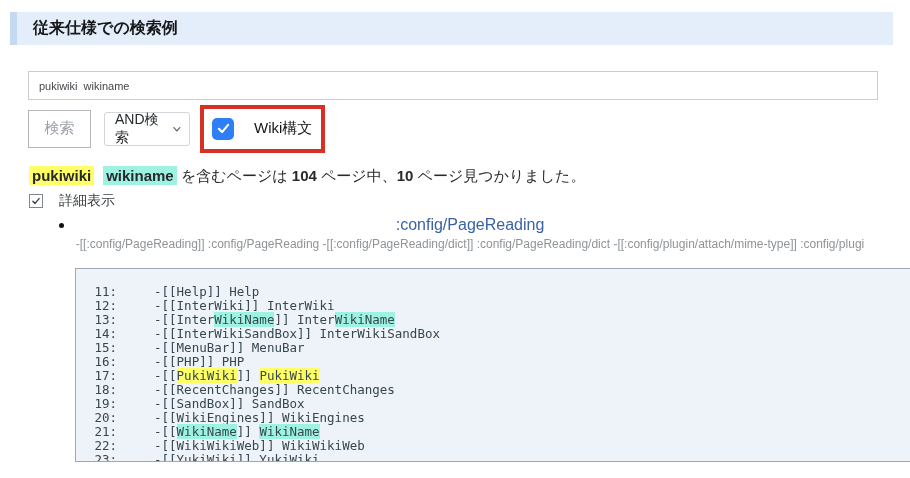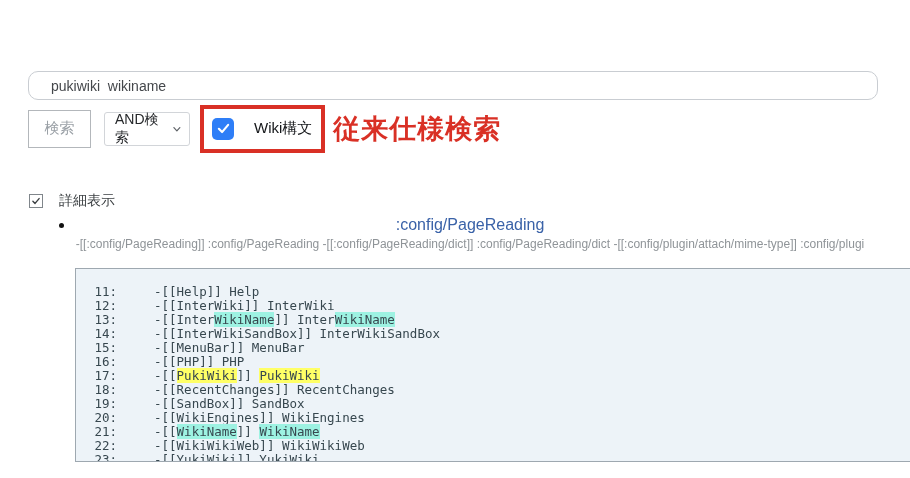--- a/index.html
+++ b/index.html
@@ -15,22 +15,22 @@
     position: absolute; left: 10px; top: 12px; width: 883px; height: 33px;
     background: var(--heading_bg, #e4eefa);
     border-left: 7px solid var(--heading_border, #c5daf0);
     display: flex; align-items: center; padding-left: 16px;
     font-size: 16px; font-weight: bold; color: #151719;
   }
 
   
   .search-input {
     position: absolute; left: 28px; top: 71px; width: 850px; height: 29px;
-    border: 1px solid #c9cdd2; border-radius: 10px; padding: 0 22px;
-    font-family: "Liberation Sans", sans-serif; font-size: 14px; color: #44474b;
+    border: 1px solid #c9cdd2; border-radius: 0; padding: 0 10px;
+    font-family: "Liberation Sans", sans-serif; font-size: 11px; color: #44474b;
     background: #fff; outline: none;
   }
 
   
   .controls { position: absolute; left: 28px; top: 104px; height: 49px; display: flex; align-items: center; }
   .search-btn {
     width: 63px; height: 38px; background: #fff; border: 1px solid #b3b7bb;
     border-radius: 0; font-family: inherit; font-size: 15px; color: #9aa0a6;
     margin-right: 13px; cursor: pointer;
   }
@@ -88,20 +88,23 @@
   }
   .code-line { display: flex; white-space: pre; }
   .line-no { width: 27px; text-align: right; flex: none; }
   .line-content { margin-left: 37px; }
 </style>
 </head>
 <body>
 
 <div class="page">
 
+  <div class="heading">
+    <span>従来仕様での検索例</span>
+  </div>
 
   <input class="search-input" type="text" value="pukiwiki  wikiname" style="">
 
   <div class="controls">
     <button class="search-btn">検索</button>
 
     <div class="mode-select">
       <span>AND検索</span>
       <svg width="12" height="12" viewBox="0 0 24 24">
         <polyline points="6,9 12,16 18,9" fill="none" stroke="#5f6368" stroke-width="2.4" stroke-linecap="round" stroke-linejoin="round"></polyline>
@@ -110,23 +113,23 @@
 
     <div class="red-frame">
       <span class="bluebox">
         <svg width="15" height="15" viewBox="0 0 21 21">
           <polyline points="4,11 8.5,15.5 17,5.5" fill="none" stroke="#ffffff" stroke-width="3" stroke-linecap="round" stroke-linejoin="round"></polyline>
         </svg>
       </span>
       <span class="wiki-label">Wiki構文</span>
     </div>
 
-    <div class="annotation">従来仕様検索</div>
   </div>
 
+  <p class="results"><span class="term hl-yellow">pukiwiki</span><span class="term hl-cyan">wikiname</span><span> を含むページは </span><b>104</b><span> ページ中、</span><b>10</b><span> ページ見つかりました。</span></p>
 
   <div class="detail-row">
     <span class="plain-checkbox">
       <svg width="10" height="10" viewBox="0 0 21 21">
         <polyline points="4,11 8.5,15.5 17,5.5" fill="none" stroke="#3c4043" stroke-width="3" stroke-linecap="round" stroke-linejoin="round"></polyline>
       </svg>
     </span>
     <span>詳細表示</span>
   </div>
 

